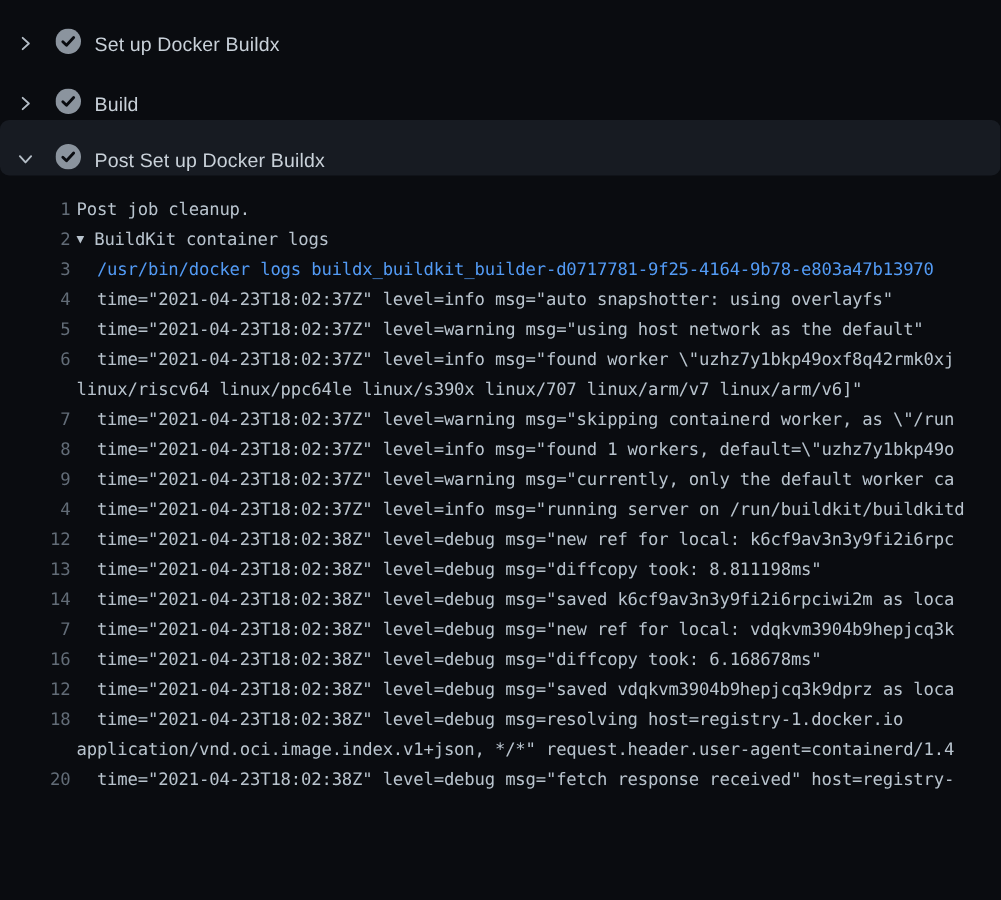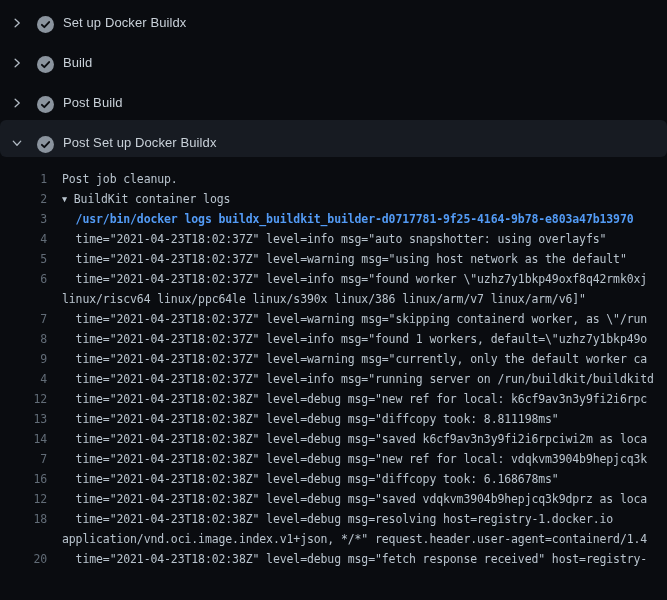--- a/index.html
+++ b/index.html
@@ -4,22 +4,22 @@
 <style>
   html,body{margin:0;padding:0;}
   body{
     width:667px;height:600px;overflow:hidden;
     background:var(--bg,#0a0c10);
     font-family:"Liberation Sans","DejaVu Sans",sans-serif;
     -webkit-font-smoothing:antialiased;
   }
   .steps{width:667px;}
   .step-row{
-    height:40px;display:flex;align-items:flex-start;
-    padding:16px 10px;box-sizing:border-box;cursor:pointer;
+    height:40px;display:flex;align-items:flex-end;
+    padding:4px 10px;box-sizing:border-box;cursor:pointer;
   }
   .step-row.expanded{
     height:37px;background:var(--row-highlight-bg,#171b22);border-radius:6px;
   }
   .chev{
     width:14px;height:14px;flex:none;display:flex;align-items:center;justify-content:center;
     color:var(--chevron-color,#b3bcc5);margin-right:13px;
   }
   .check{width:17px;height:17px;flex:none;margin-right:9px;}
   .step-title{
@@ -28,22 +28,22 @@
   .log{
     padding-top:12px;
     font-family:"DejaVu Sans Mono","Liberation Mono",monospace;
     font-size:11.5px;letter-spacing:-0.12px;
   }
   .log-row{display:flex;height:20px;line-height:20px;white-space:pre;overflow:hidden;}
   .ln{
     width:47px;flex:none;text-align:right;
     color:var(--line-number-color,#626c77);
   }
-  .lt{margin-left:15px;color:var(--log-text-color,#b9c4ce);}
-  .lt.command{color:var(--command-color,#539bf5);font-weight:bold;}
+  .lt{margin-left:4px;color:var(--log-text-color,#b9c4ce);}
+  .lt.command{color:var(--command-color,#539bf5);font-weight:normal;}
   .lt.group{color:var(--log-text-color,#b9c4ce);cursor:pointer;}
   .toggle{font-size:8.5px;display:inline-block;transform:translateY(-1px);}
 </style>
 </head>
 <body>
 
 <div class="steps">
 
   <div class="step-row">
     <span class="chev">
@@ -68,34 +68,20 @@
     </span>
     <span class="check">
       <svg width="17" height="17" viewBox="0 0 16 16">
           <circle cx="8" cy="8" r="8" fill="var(--check-circle-color,#8b949e)"></circle>
           <path d="M4.6 8.3l2.3 2.2 4.5-4.8" fill="none" stroke="var(--check-mark-color,#0a0c10)" stroke-width="1.8" stroke-linecap="round" stroke-linejoin="round"></path>
         </svg>
     </span>
     <span class="step-title">Build</span>
   </div>
 
-  <div class="step-row">
-    <span class="chev">
-      <svg width="12" height="12" viewBox="0 0 16 16">
-          <path d="M5.5 3l5.5 5-5.5 5" fill="none" stroke="currentColor" stroke-width="1.7" stroke-linecap="round" stroke-linejoin="round"></path>
-        </svg>
-    </span>
-    <span class="check">
-      <svg width="17" height="17" viewBox="0 0 16 16">
-          <circle cx="8" cy="8" r="8" fill="var(--check-circle-color,#8b949e)"></circle>
-          <path d="M4.6 8.3l2.3 2.2 4.5-4.8" fill="none" stroke="var(--check-mark-color,#0a0c10)" stroke-width="1.8" stroke-linecap="round" stroke-linejoin="round"></path>
-        </svg>
-    </span>
-    <span class="step-title">Post Build</span>
-  </div>
 
   <div class="step-row expanded">
     <span class="chev">
       <svg width="12" height="12" viewBox="0 0 16 16">
           <path d="M3 5.5l5 5.5 5-5.5" fill="none" stroke="currentColor" stroke-width="1.7" stroke-linecap="round" stroke-linejoin="round"></path>
         </svg>
     </span>
     <span class="check">
       <svg width="17" height="17" viewBox="0 0 16 16">
           <circle cx="8" cy="8" r="8" fill="var(--check-circle-color,#8b949e)"></circle>
@@ -107,21 +93,21 @@
 
 </div>
 
 <div class="log">
     <div class="log-row"><span class="ln">1</span><span class="lt normal">Post job cleanup.</span></div>
     <div class="log-row"><span class="ln">2</span><span class="lt group"><span class="toggle">▼</span> BuildKit container logs</span></div>
     <div class="log-row"><span class="ln">3</span><span class="lt command">  /usr/bin/docker logs buildx_buildkit_builder-d0717781-9f25-4164-9b78-e803a47b13970</span></div>
     <div class="log-row"><span class="ln">4</span><span class="lt normal">  time="2021-04-23T18:02:37Z" level=info msg="auto snapshotter: using overlayfs"</span></div>
     <div class="log-row"><span class="ln">5</span><span class="lt normal">  time="2021-04-23T18:02:37Z" level=warning msg="using host network as the default"</span></div>
     <div class="log-row"><span class="ln">6</span><span class="lt normal">  time="2021-04-23T18:02:37Z" level=info msg="found worker \"uzhz7y1bkp49oxf8q42rmk0xj</span></div>
-    <div class="log-row"><span class="ln"></span><span class="lt normal">linux/riscv64 linux/ppc64le linux/s390x linux/386 linux/arm/v7 linux/arm/v6]"</span></div>
+    <div class="log-row"><span class="ln"></span><span class="lt normal">linux/riscv64 linux/ppc64le linux/s390x linux/707 linux/arm/v7 linux/arm/v6]"</span></div>
     <div class="log-row"><span class="ln">7</span><span class="lt normal">  time="2021-04-23T18:02:37Z" level=warning msg="skipping containerd worker, as \"/run</span></div>
     <div class="log-row"><span class="ln">8</span><span class="lt normal">  time="2021-04-23T18:02:37Z" level=info msg="found 1 workers, default=\"uzhz7y1bkp49o</span></div>
     <div class="log-row"><span class="ln">9</span><span class="lt normal">  time="2021-04-23T18:02:37Z" level=warning msg="currently, only the default worker ca</span></div>
     <div class="log-row"><span class="ln">4</span><span class="lt normal">  time="2021-04-23T18:02:37Z" level=info msg="running server on /run/buildkit/buildkitd</span></div>
     <div class="log-row"><span class="ln">12</span><span class="lt normal">  time="2021-04-23T18:02:38Z" level=debug msg="new ref for local: k6cf9av3n3y9fi2i6rpc</span></div>
     <div class="log-row"><span class="ln">13</span><span class="lt normal">  time="2021-04-23T18:02:38Z" level=debug msg="diffcopy took: 8.811198ms"</span></div>
     <div class="log-row"><span class="ln">14</span><span class="lt normal">  time="2021-04-23T18:02:38Z" level=debug msg="saved k6cf9av3n3y9fi2i6rpciwi2m as loca</span></div>
     <div class="log-row"><span class="ln">7</span><span class="lt normal">  time="2021-04-23T18:02:38Z" level=debug msg="new ref for local: vdqkvm3904b9hepjcq3k</span></div>
     <div class="log-row"><span class="ln">16</span><span class="lt normal">  time="2021-04-23T18:02:38Z" level=debug msg="diffcopy took: 6.168678ms"</span></div>
     <div class="log-row"><span class="ln">12</span><span class="lt normal">  time="2021-04-23T18:02:38Z" level=debug msg="saved vdqkvm3904b9hepjcq3k9dprz as loca</span></div>

